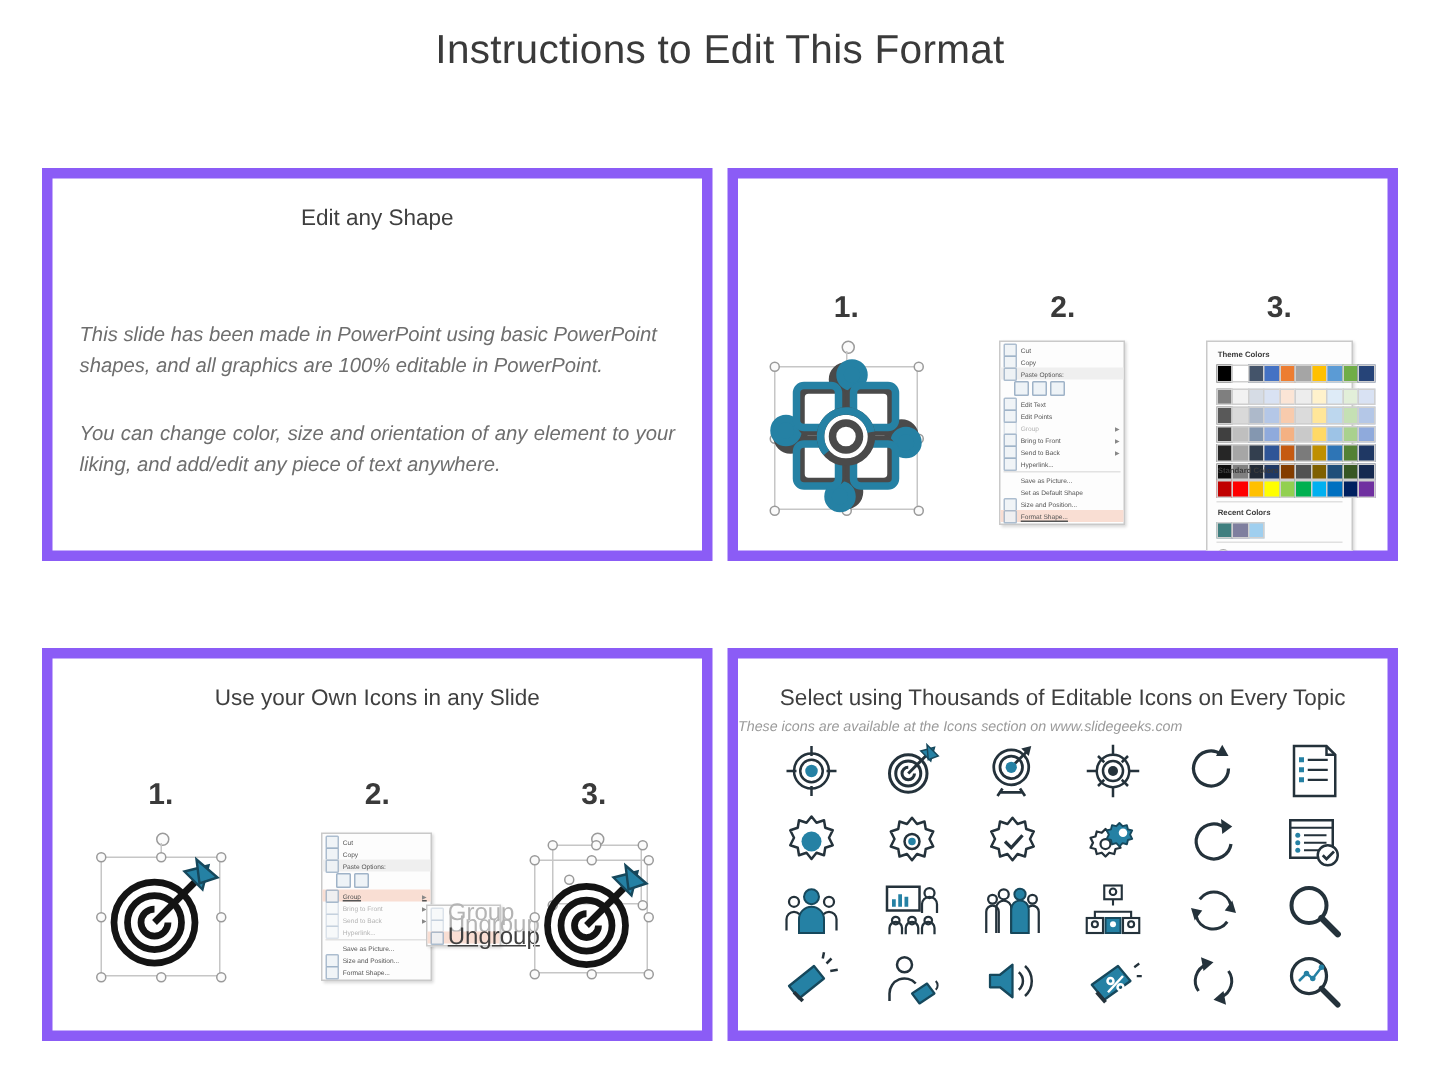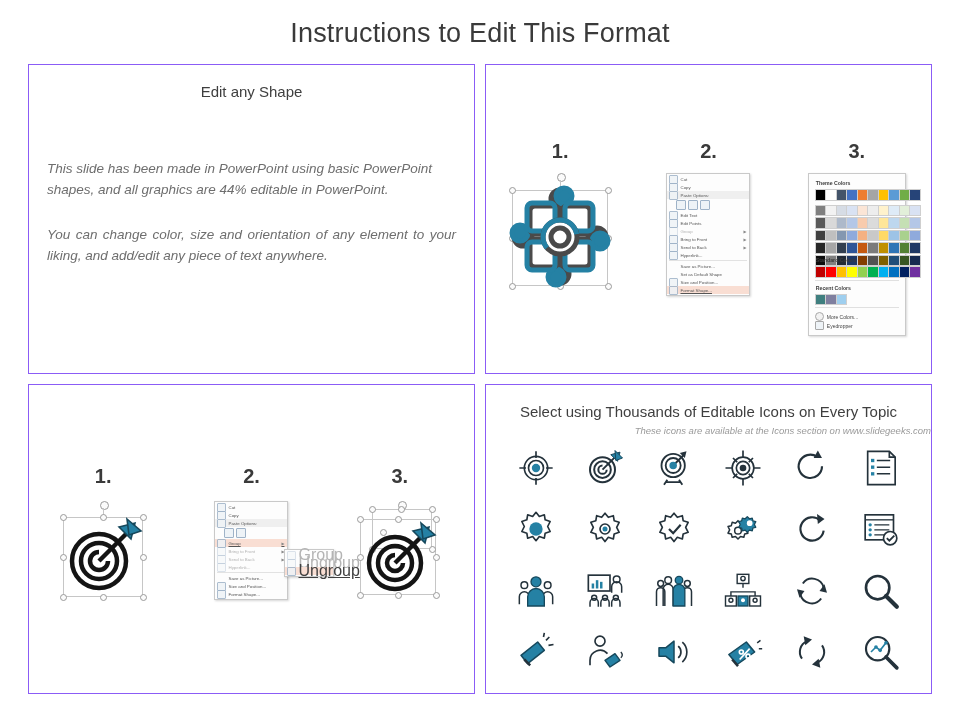--- a/index.html
+++ b/index.html
@@ -21,35 +21,36 @@
 
   .grid{
     position:absolute;left:28px;top:64px;
     width:904px;height:630px;
     display:grid;
     grid-template-columns:1fr 1fr;
     grid-template-rows:1fr 1fr;
     gap:10px;
   }
   .panel{
-    border:1px solid #8b5cf6;
+    border:7px solid #8b5cf6;
     background:#fff;
     position:relative;
     box-sizing:border-box;
     overflow:hidden;
+    margin-top:48px;
   }
   .panel-title{
     text-align:center;
     font-size:15px;
     color:#3f3f3f;
     margin-top:18px;
     font-weight:400;
   }
   .panel-sub{
-    text-align:right;
+    text-align:left;
     font-size:9.5px;
     color:#9a9a9a;
     font-style:italic;
     margin-top:5px;
   }
 
   
   .para{
     font-style:italic;
     font-size:13.5px;
@@ -167,21 +168,21 @@
 <body>
 
 <div class="slide">
 
   <div class="slide-title">Instructions to Edit This Format</div>
 
   <div class="grid">
 
     <div class="panel">
       <div class="panel-title">Edit any Shape</div>
-      <div class="para p1">This slide has been made in PowerPoint using basic PowerPoint shapes, and all graphics are 44% editable in PowerPoint.</div>
+      <div class="para p1">This slide has been made in PowerPoint using basic PowerPoint shapes, and all graphics are 100% editable in PowerPoint.</div>
       <div class="para p2">You can change color, size and orientation of any element to your liking, and add/edit any piece of text anywhere.</div>
     </div>
 
     <div class="panel">
 
       <div class="nums big" style="top:75px;">
         <span>1.</span>
         <span>2.</span>
         <span>3.</span>
       </div>
@@ -402,20 +403,21 @@
               <span class="ci pen"></span>
               <span>Eyedropper</span>
             </div>
           </div>
         </div>
 
       </div>
     </div>
 
     <div class="panel">
+      <div class="panel-title">Use your Own Icons in any Slide</div>
 
       <div class="nums big" style="top:80px;">
         <span>1.</span>
         <span>2.</span>
         <span>3.</span>
       </div>
 
       <div class="figs" style="top:116px;">
 
         <div class="fig">

